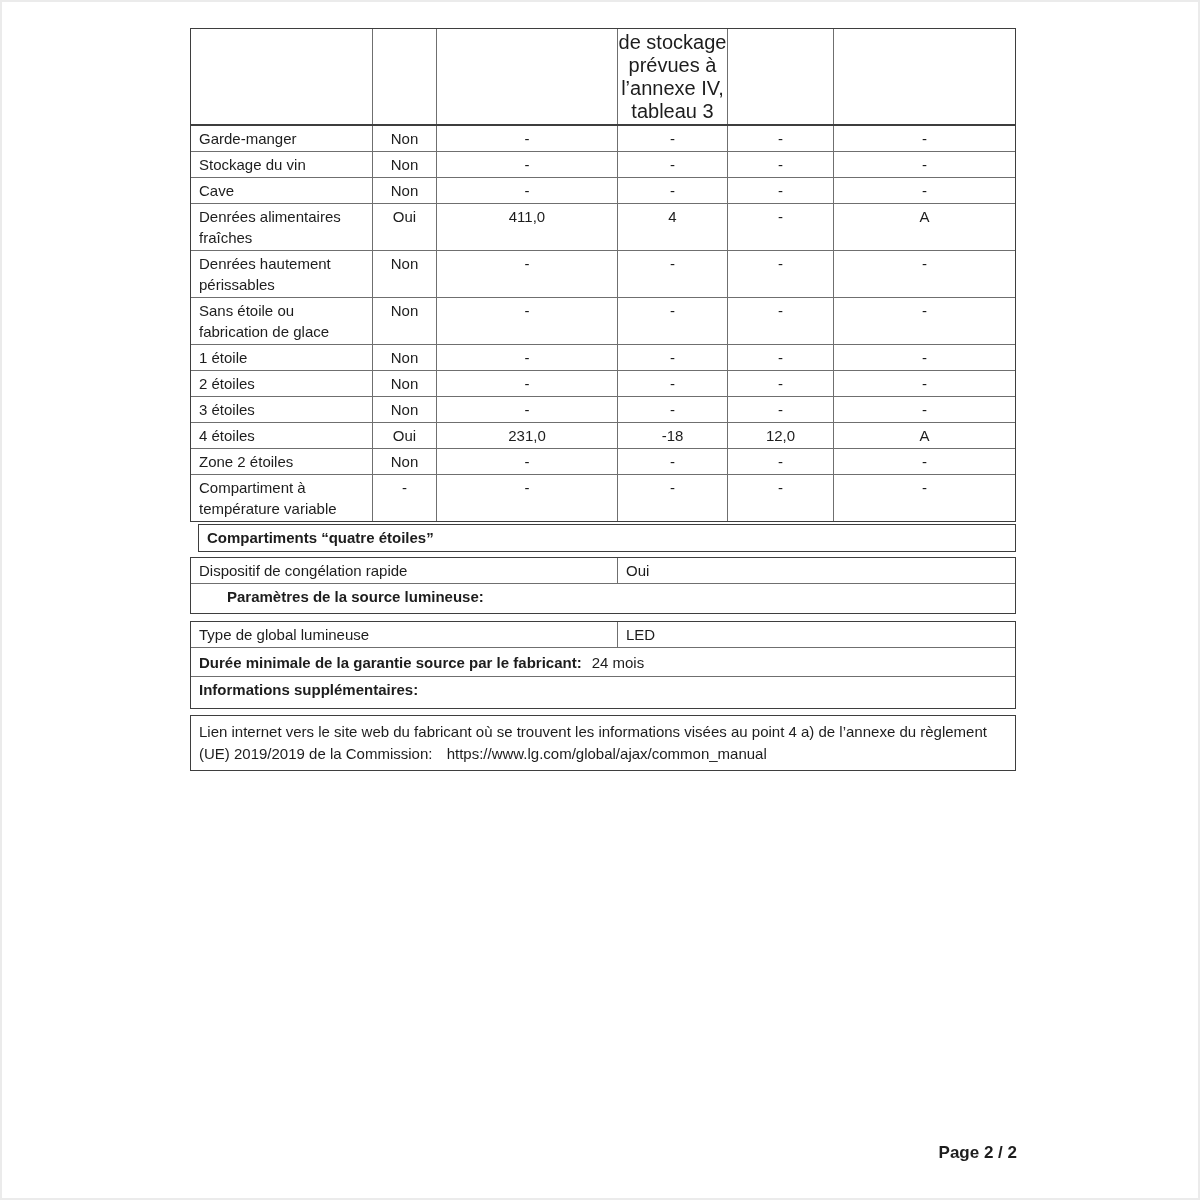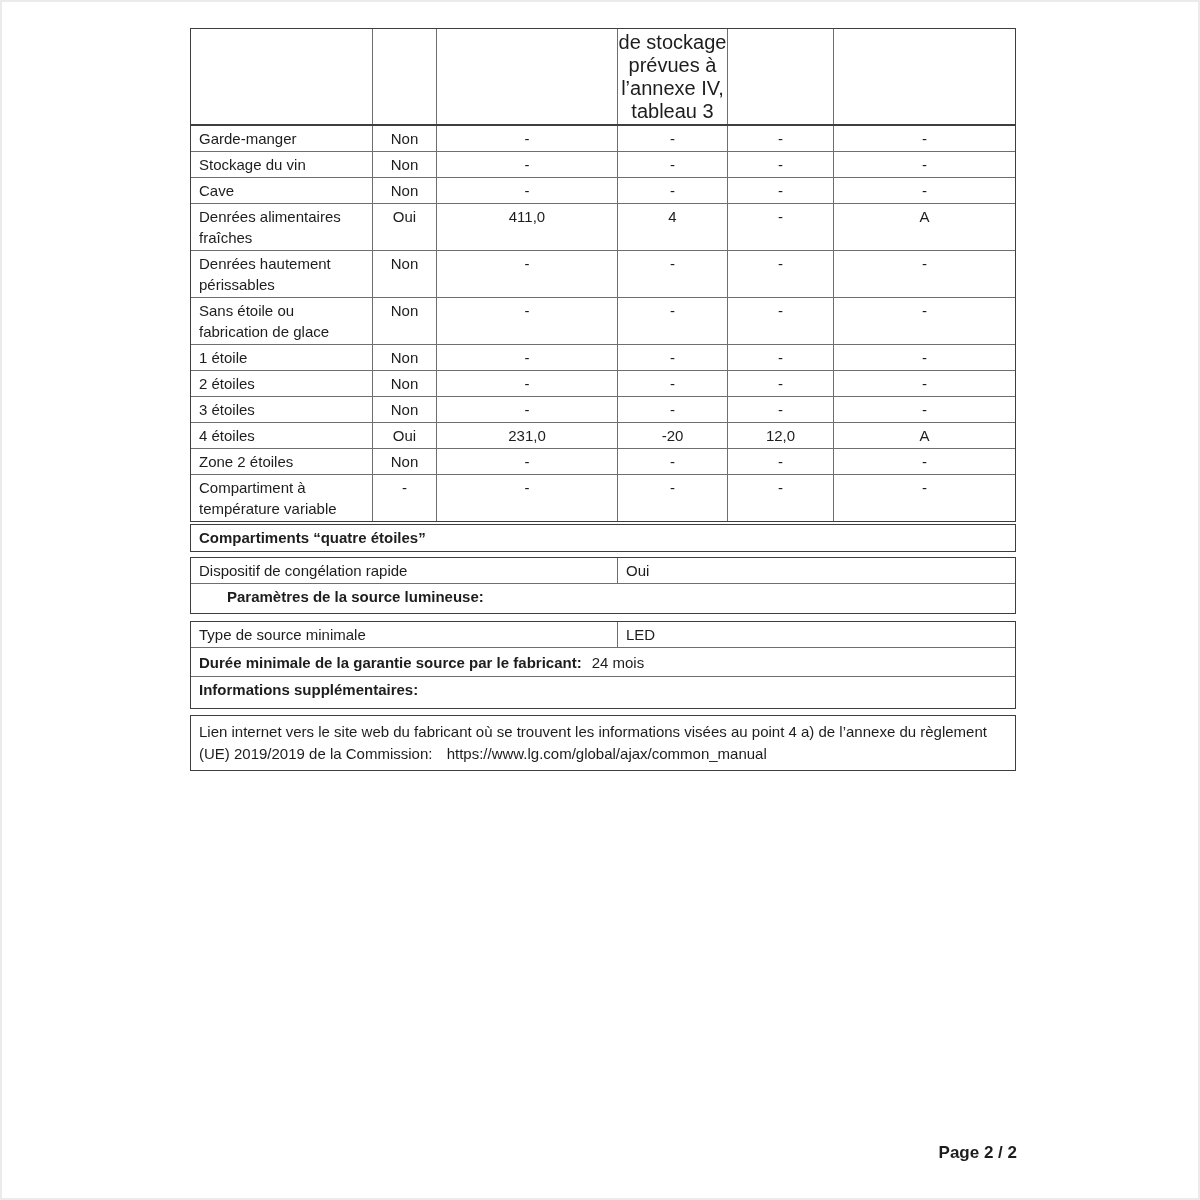--- a/index.html
+++ b/index.html
@@ -46,21 +46,21 @@
   .hcell { border-right: 1px solid #6f6f6f; box-sizing: border-box; }
   .hcell:last-child { border-right: none; }
   .hnote {
     display: flex; align-items: center; justify-content: center;
     text-align: center;
     white-space: pre-line;
     font-size: 20px; line-height: 23px;
   }
 
   .sect { font-weight: bold; }
-  .mt2 { margin-top: 2px; }
+  .mt2 { margin-top: 2px; margin-left: 8px; }
   .mt5 { margin-top: 5px; }
   .mt7 { margin-top: 7px; }
   .mt6 { margin-top: 6px; }
   .h26 { min-height: 26px; }
   .h29 { min-height: 29px; margin-left: 28px; }
   .h24 { min-height: 24px; }
   .h23 { min-height: 23px; }
   .h28 { min-height: 28px; padding-top: 4px; }
   .h31 { min-height: 31px; }
   .h54 { min-height: 54px; padding-top: 5px; padding-bottom: 5px; line-height: 22px; display: block; }
@@ -162,21 +162,21 @@
           <div class="cell center">Non</div>
           <div class="cell center">-</div>
           <div class="cell center">-</div>
           <div class="cell center">-</div>
           <div class="cell center">-</div>
         </div>
         <div class="trow">
           <div class="cell">4 étoiles</div>
           <div class="cell center">Oui</div>
           <div class="cell center">231,0</div>
-          <div class="cell center">-20</div>
+          <div class="cell center">-18</div>
           <div class="cell center">12,0</div>
           <div class="cell center">A</div>
         </div>
         <div class="trow">
           <div class="cell">Zone 2 étoiles</div>
           <div class="cell center">Non</div>
           <div class="cell center">-</div>
           <div class="cell center">-</div>
           <div class="cell center">-</div>
           <div class="cell center">-</div>
@@ -203,21 +203,21 @@
       <div class="cell">Dispositif de congélation rapide</div>
       <div class="cell">Oui</div>
     </div>
     <div class="trow">
       <div class="cell full sect h29">Paramètres de la source lumineuse:</div>
     </div>
   </div>
 
   <div class="tbl mt7">
     <div class="trow grid2">
-      <div class="cell h24">Type de source minimale</div>
+      <div class="cell h24">Type de global lumineuse</div>
       <div class="cell h24">LED</div>
     </div>
     <div class="trow">
       <div class="cell full h28">
         <b>Durée minimale de la garantie source par le fabricant:</b>
         <span class="val-gap">24 mois</span>
       </div>
     </div>
     <div class="trow">
       <div class="cell full sect h31">Informations supplémentaires:</div>

